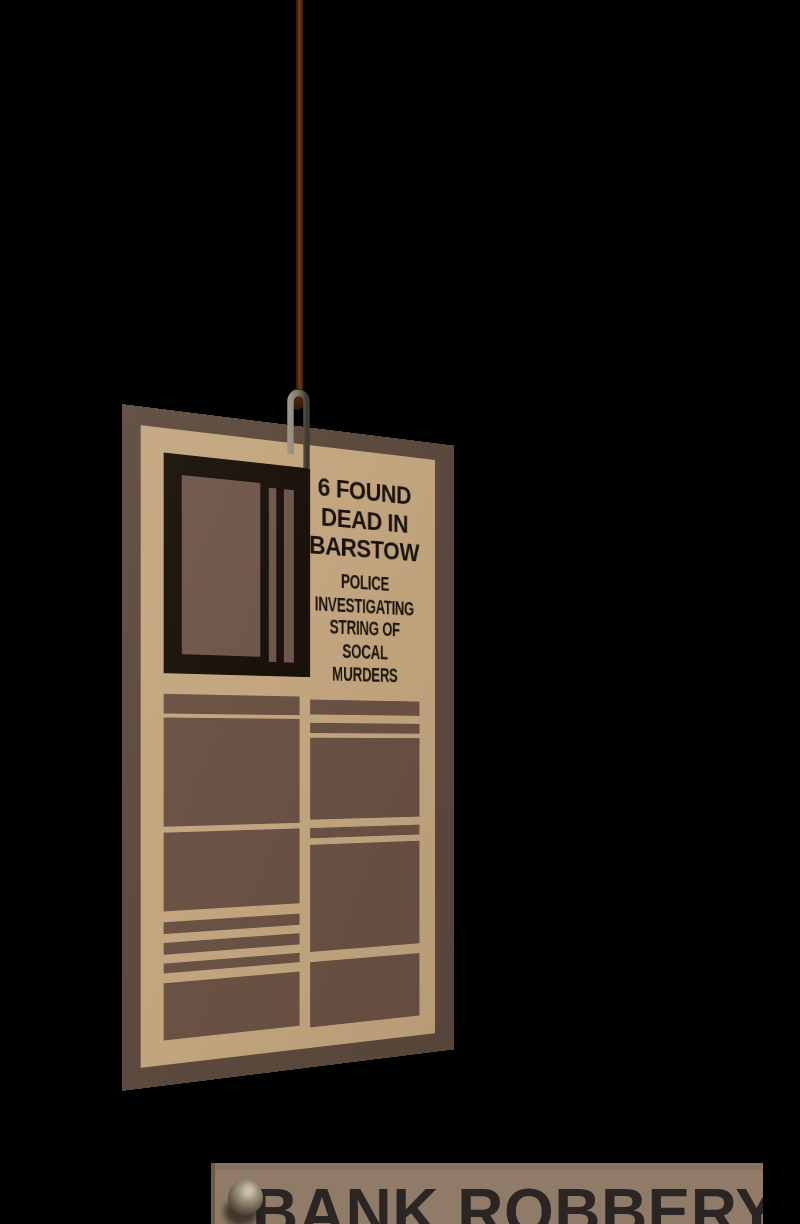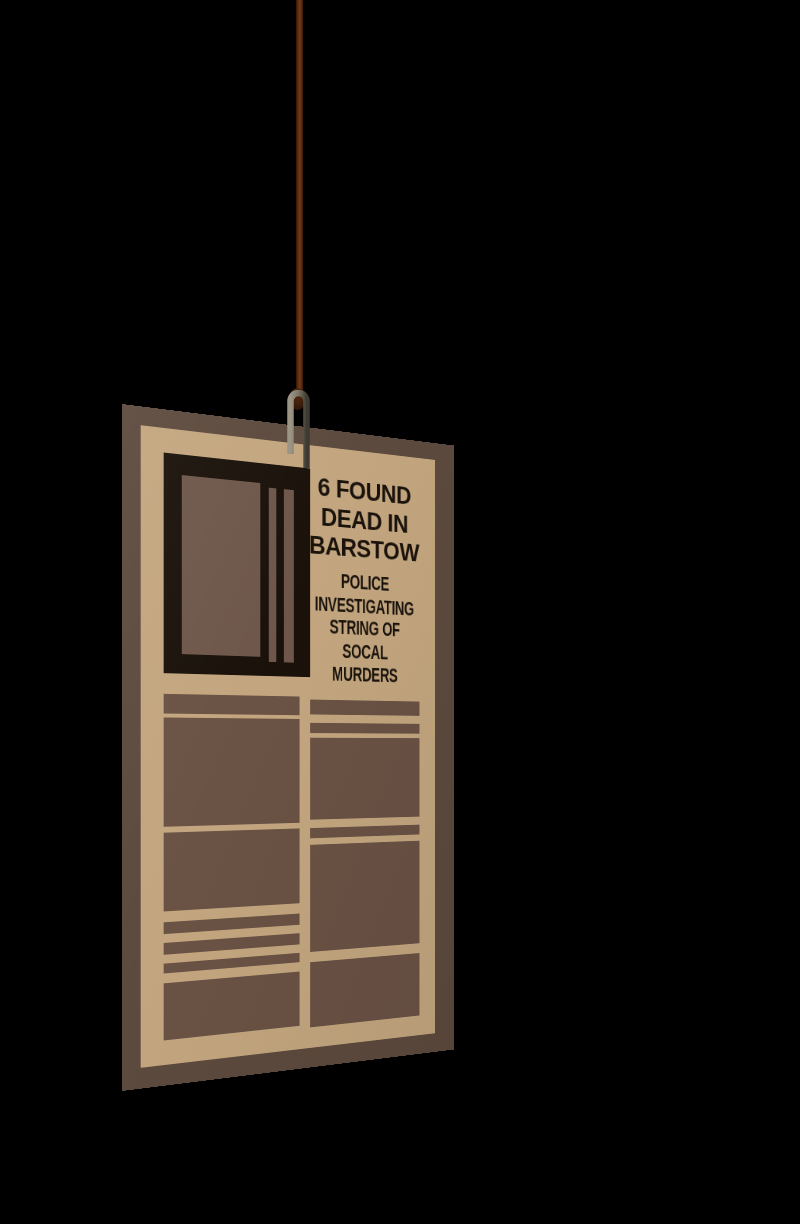--- a/index.html
+++ b/index.html
@@ -131,14 +131,21 @@
     <defs>
       <linearGradient id="hookGrad" x1="0" y1="0" x2="1" y2="0">
         <stop offset="0" stop-color="#9c9484"></stop>
         <stop offset="0.5" stop-color="#7d7666"></stop>
         <stop offset="1" stop-color="#3e3a31"></stop>
       </linearGradient>
     </defs>
     <path d="M 7.5 68 L 7.5 15 A 8 8 0 0 1 23.5 15 L 23.5 82" fill="none" stroke="url(#hookGrad)" stroke-width="6.5"></path>
   </svg>
 
+  <div class="clipping">
+    <div class="clip-band-top"></div>
+    <div class="clip-edge-left"></div>
+    <div class="clip-headline">BANK ROBBERY</div>
+    <div class="pin-shadow"></div>
+    <div class="pin"></div>
+  </div>
 
 </div>
 
 </body></html>

